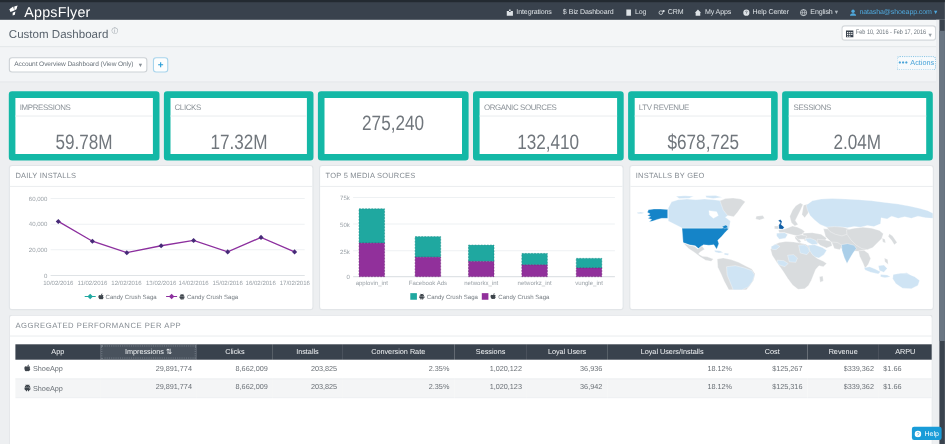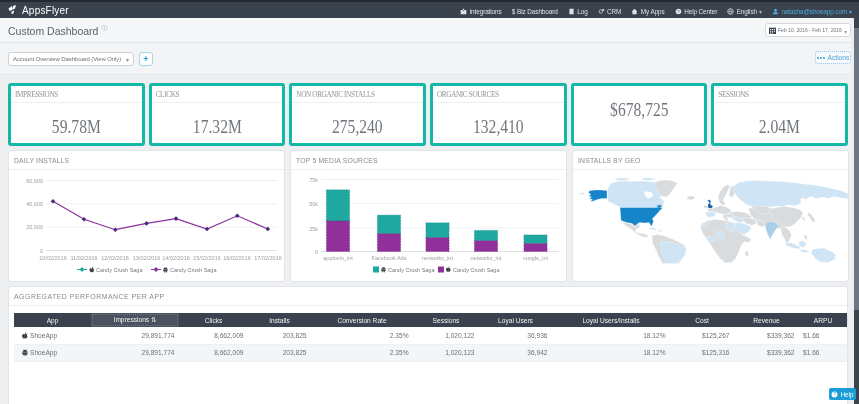--- a/index.html
+++ b/index.html
@@ -1,21 +1,21 @@
 <!DOCTYPE html>
 <html><head>
 <meta charset="utf-8">
 <style>
 * { margin:0; padding:0; box-sizing:border-box; -webkit-font-smoothing:antialiased; }
 html,body { width:859px; height:404px; overflow:hidden; background:#edeff1;
   font-family:"Liberation Sans", sans-serif; }
 .nav { position:absolute; left:0; top:0; width:859px; height:18px; background:#39424d;
   border-top:2px solid #232a31; display:flex; align-items:center; z-index:5;}
 .logo { display:flex; align-items:center; margin-left:7px; }
-.logo span { color:#fff; font-size:10px; margin-left:3px; letter-spacing:.2px;}
+.logo span { color:#fff; font-size:13px; margin-left:3px; letter-spacing:.2px;}
 .navitems { position:absolute; right:7px; top:0; height:18px; display:flex; align-items:center; }
 .ni { color:#dde2e6; font-size:6.4px; letter-spacing:-0.1px; margin-left:10px; display:flex; align-items:center; white-space:nowrap;}
 .ni svg { margin-right:2.5px; }
 .ni.email { color:#4fa8dc; }
 .caret { font-size:6px; margin-left:2px; color:#aab2ba;}
 .caret.b { color:#4fa8dc;}
 .hdr { position:absolute; left:0; top:18px; width:859px; height:25px; background:#f4f6f7;
   border-bottom:1px solid #e2e5e8;}
 .band { position:absolute; left:0; top:43px; width:859px; height:32px; background:#f2f4f6;
   border-bottom:1px solid #e4e7ea;}
@@ -32,21 +32,21 @@
   display:flex; align-items:center; padding:0 4px; white-space:nowrap;}
 .select .sc { margin-left:auto; color:#888f96; font-size:6px;}
 .plusbtn { position:absolute; left:139px; top:52px; width:14px; height:14px; background:#fdfefe;
   border:1px solid #a7d4ec; border-radius:3px; color:#2a9fd8; font-size:9px; text-align:center;
   line-height:12px; font-weight:bold;}
 .actions { position:absolute; right:8px; top:51px; width:36px; height:13px; background:#f7fafc;
   border:1px dotted #8ec6e4; border-radius:3px; color:#4aa4d9; font-size:6.6px;
   display:flex; align-items:center; justify-content:center; }
 .actions b { font-size:7px; margin-right:2px; letter-spacing:.5px; font-weight:bold;}
 .kpis { position:absolute; left:8px; top:83px; width:840px; display:flex; gap:4px; }
-.kpi { flex:1; height:63px; background:#fff; border:3px solid #14b8a6; border-radius:3px;font-family:Liberation Serif, serif; }
+.kpi { flex:1; height:63px; background:#fff; border:6px solid #14b8a6; border-radius:3px; }
 .kpi .lab { height:17px; line-height:18px; padding-left:4px; font-size:7.2px; color:#8b9298;
   letter-spacing:-0.35px; border-bottom:1px solid #eceef0; }
 .kpi .val { height:45px; display:flex; align-items:center; justify-content:center;
   font-size:19px; font-weight:300; color:#70767c; transform:scaleX(0.82); padding-top:2px;}
 .charts { position:absolute; left:8px; top:150px; width:840px; display:flex; gap:5px; }
 .chart { flex:1; height:132px; background:#fff; border:1px solid #e2e5e8; border-radius:3px; }
 .chart .ct, .tcard .ct { height:19px; line-height:20px; padding-left:5px; font-size:6.8px; color:#848b92;
   letter-spacing:.2px; border-bottom:1px solid #eceef0;}
 .tcard .ct { font-size:7px; letter-spacing:.45px; }
 .tcard { position:absolute; left:8px; top:286px; width:840px; height:118px; background:#fff;
@@ -127,28 +127,28 @@
 <div class="kpis">
   <div class="kpi">
       <div class="lab">IMPRESSIONS</div>
       <div class="val">59.78M</div>
     </div>
   <div class="kpi">
       <div class="lab">CLICKS</div>
       <div class="val">17.32M</div>
     </div>
   <div class="kpi">
-      <div class="lab">NON ORGANIC INSTALLS</div>
       <div class="val">275,240</div>
     </div>
   <div class="kpi">
       <div class="lab">ORGANIC SOURCES</div>
       <div class="val">132,410</div>
     </div>
   <div class="kpi">
+      <div class="lab">LTV REVENUE</div>
       <div class="val">$678,725</div>
     </div>
   <div class="kpi">
       <div class="lab">SESSIONS</div>
       <div class="val">2.04M</div>
     </div>
 </div>
 
 <div class="charts">
   <div class="chart">

